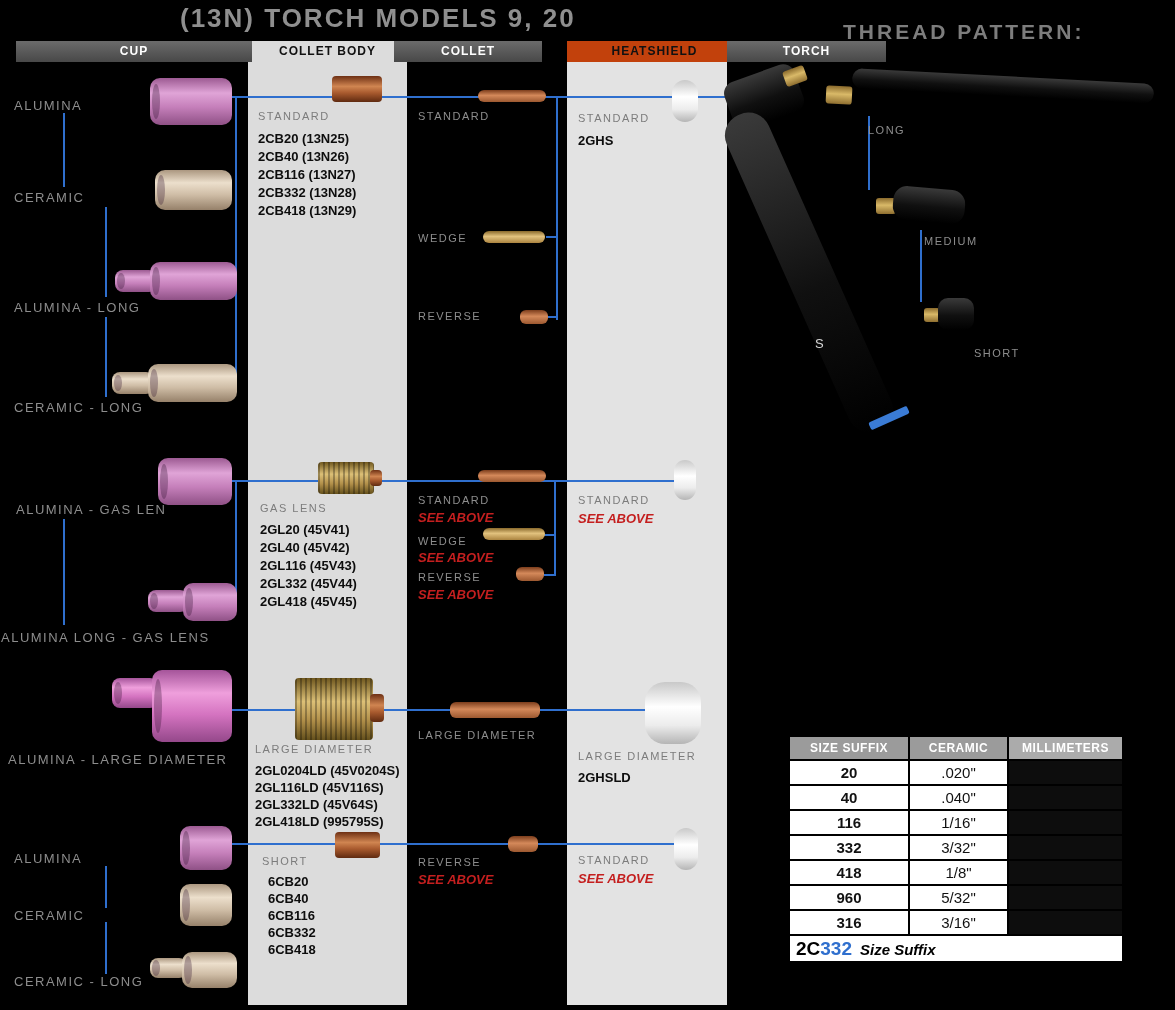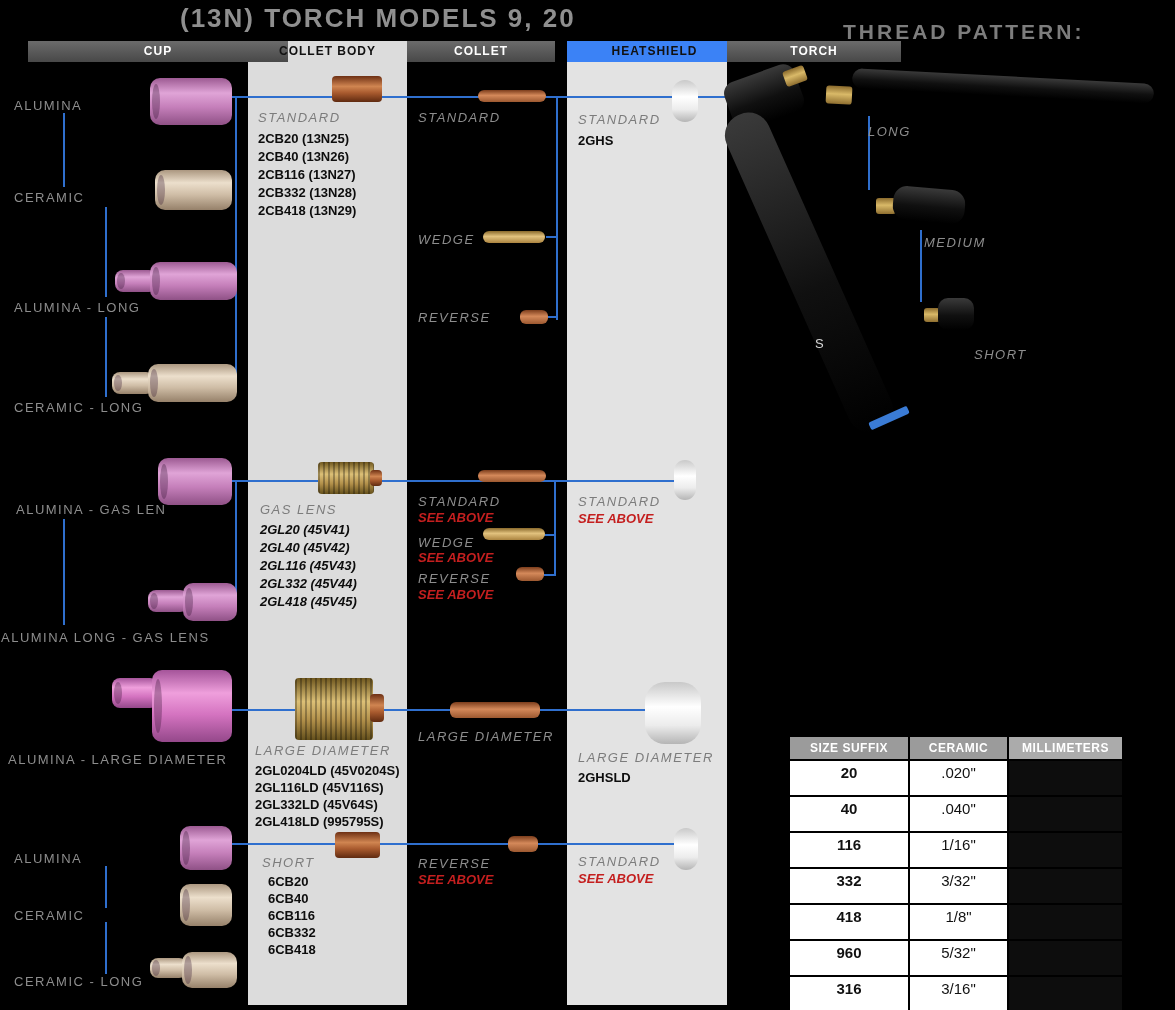--- a/index.html
+++ b/index.html
@@ -9,21 +9,21 @@
   
   .page-title{color:#8f8f8f;font-size:26px;font-weight:bold;letter-spacing:2px;text-align:left;}
   .thread-title{color:#7d7d7d;font-size:21px;letter-spacing:3px;font-weight:bold;}
   .colhead{position:absolute;top:41px;height:21px;line-height:21px;text-align:center;
            font-weight:bold;font-size:12px;letter-spacing:1px;}
   .colhead.dark{background:linear-gradient(180deg,#6b6b6b,#484848);color:#fff;}
   .colhead.light{color:#111;}
   .lightcol{position:absolute;top:41px;height:964px;}
   
   .cuplabel{position:absolute;color:#8d8d8d;font-size:13px;letter-spacing:1.5px;white-space:nowrap;}
-  .grayhead{position:absolute;color:#7c7c7c;font-size:13px;letter-spacing:1.5px;white-space:nowrap;font-style:italic;}
+  .grayhead{position:absolute;color:#7c7c7c;font-size:11px;letter-spacing:1.5px;white-space:nowrap;}
   .grayhead.on-dark{color:#8d8d8d;}
   .partlist{position:absolute;font-size:13px;font-weight:bold;color:#0d0d0d;line-height:18px;white-space:nowrap;}
   .partcode{position:absolute;font-size:13px;font-weight:bold;color:#0d0d0d;white-space:nowrap;}
   .see-above{position:absolute;color:#c41f1f;font-size:13px;font-weight:bold;font-style:italic;white-space:nowrap;}
   
   .conn{position:absolute;background:#2f6fce;}
   
   .cup{position:absolute;border-radius:10px;}
   .cup::before{content:"";position:absolute;left:2px;top:12%;bottom:12%;width:8px;border-radius:50%;
                background:rgba(40,10,40,0.30);}
@@ -42,46 +42,46 @@
              background:linear-gradient(180deg,#8a6a2c,#e2c27e 45%,#ab8440);}
   .hs{position:absolute;background:linear-gradient(180deg,#c9c9c9,#ffffff 40%,#ececec 70%,#b5b5b5);
       border-radius:14px;}
   .blackpart{position:absolute;background:linear-gradient(180deg,#3a3a3a,#101010 55%,#000);}
   .brassbit{position:absolute;background:linear-gradient(180deg,#8a6a2c,#d9b968 45%,#8f6f30);border-radius:3px;}
   
   .size-table{position:absolute;left:790px;top:737px;width:332px;}
   .st-row{display:flex;gap:2px;margin-bottom:2px;}
   .st-hcell{height:22px;line-height:22px;text-align:center;color:#fff;font-weight:bold;
             font-size:12px;letter-spacing:0.5px;background:#9b9b9b;}
-  .st-cell{height:34px;line-height:23px;text-align:center;font-size:15px;color:#111;background:#fff;}
+  .st-cell{height:23px;line-height:23px;text-align:center;font-size:15px;color:#111;background:#fff;}
   .st-suffix{width:118px;font-weight:bold;}
   .st-inches{width:97px;}
   .st-mm{width:113px;background:#0d0d0d;color:#0d0d0d;}
   .st-example{background:#fff;height:25px;line-height:25px;padding-left:6px;margin-top:2px;}
   .ex-prefix{font-weight:bold;font-size:19px;color:#000;}
   .ex-suffix{font-weight:bold;font-size:19px;color:#2f6fce;}
   .ex-label{font-weight:bold;font-style:italic;font-size:15px;color:#000;margin-left:8px;}
   .torch-mark{position:absolute;color:#d8d8d8;font-size:13px;}
 </style>
 </head>
 <body>
 
 <div class="canvas">
 
   <div class="abs page-title" style="left:180px;top:3px;width:540px;">(13N) TORCH MODELS 9, 20</div>
   <div class="abs thread-title" style="left:843px;top:8px;margin-top:12px;">THREAD PATTERN:</div>
 
   <div class="lightcol" style="left:248px;width:159px;background:#dcdcdc;"></div>
   <div class="lightcol" style="left:567px;width:160px;background:#e3e3e3;"></div>
 
-  <div class="colhead dark" style="left:28px;width:260px;">CUP</div>
+  <div class="colhead dark" style="left:16px;width:236px;">CUP</div>
   <div class="colhead light" style="left:248px;width:159px;">COLLET BODY</div>
-  <div class="colhead dark" style="left:407px;width:148px;">COLLET</div>
-  <div class="colhead light" style="left:567px;width:175px;background:#3b82f6;">HEATSHIELD</div>
-  <div class="colhead dark" style="left:727px;width:174px;">TORCH</div>
+  <div class="colhead dark" style="left:394px;width:148px;">COLLET</div>
+  <div class="colhead light" style="left:567px;width:175px;background:#c2410c;">HEATSHIELD</div>
+  <div class="colhead dark" style="left:727px;width:159px;">TORCH</div>
 
   <div class="conn" style="left:232px;top:96px;width:540px;height:2px;"></div>
   <div class="conn" style="left:63px;top:113px;width:2px;height:74px;"></div>
   <div class="conn" style="left:105px;top:207px;width:2px;height:90px;"></div>
   <div class="conn" style="left:105px;top:317px;width:2px;height:80px;"></div>
   <div class="conn" style="left:235px;top:96px;width:2px;height:288px;"></div>
   <div class="conn" style="left:556px;top:96px;width:2px;height:224px;"></div>
   <div class="conn" style="left:546px;top:236px;width:12px;height:2px;"></div>
   <div class="conn" style="left:546px;top:316px;width:12px;height:2px;"></div>
   <div class="conn" style="left:63px;top:519px;width:2px;height:106px;"></div>
@@ -130,21 +130,21 @@
     <div>2CB20 (13N25)</div>
     <div>2CB40 (13N26)</div>
     <div>2CB116 (13N27)</div>
     <div>2CB332 (13N28)</div>
     <div>2CB418 (13N29)</div>
   </div>
 
   <div class="cb-brass knurl" style="left:318px;top:462px;width:56px;height:32px;"></div>
   <div class="cb-copper" style="left:370px;top:470px;width:12px;height:16px;"></div>
   <div class="grayhead" style="left:260px;top:502px;">GAS LENS</div>
-  <div class="partlist" style="left:260px;top:521px;font-style:italic;">
+  <div class="partlist" style="left:260px;top:521px;">
     <div>2GL20 (45V41)</div>
     <div>2GL40 (45V42)</div>
     <div>2GL116 (45V43)</div>
     <div>2GL332 (45V44)</div>
     <div>2GL418 (45V45)</div>
   </div>
 
   <div class="cb-brass knurl" style="left:295px;top:678px;width:78px;height:62px;"></div>
   <div class="cb-copper" style="left:370px;top:694px;width:14px;height:28px;"></div>
   <div class="grayhead" style="left:255px;top:743px;">LARGE DIAMETER</div>

